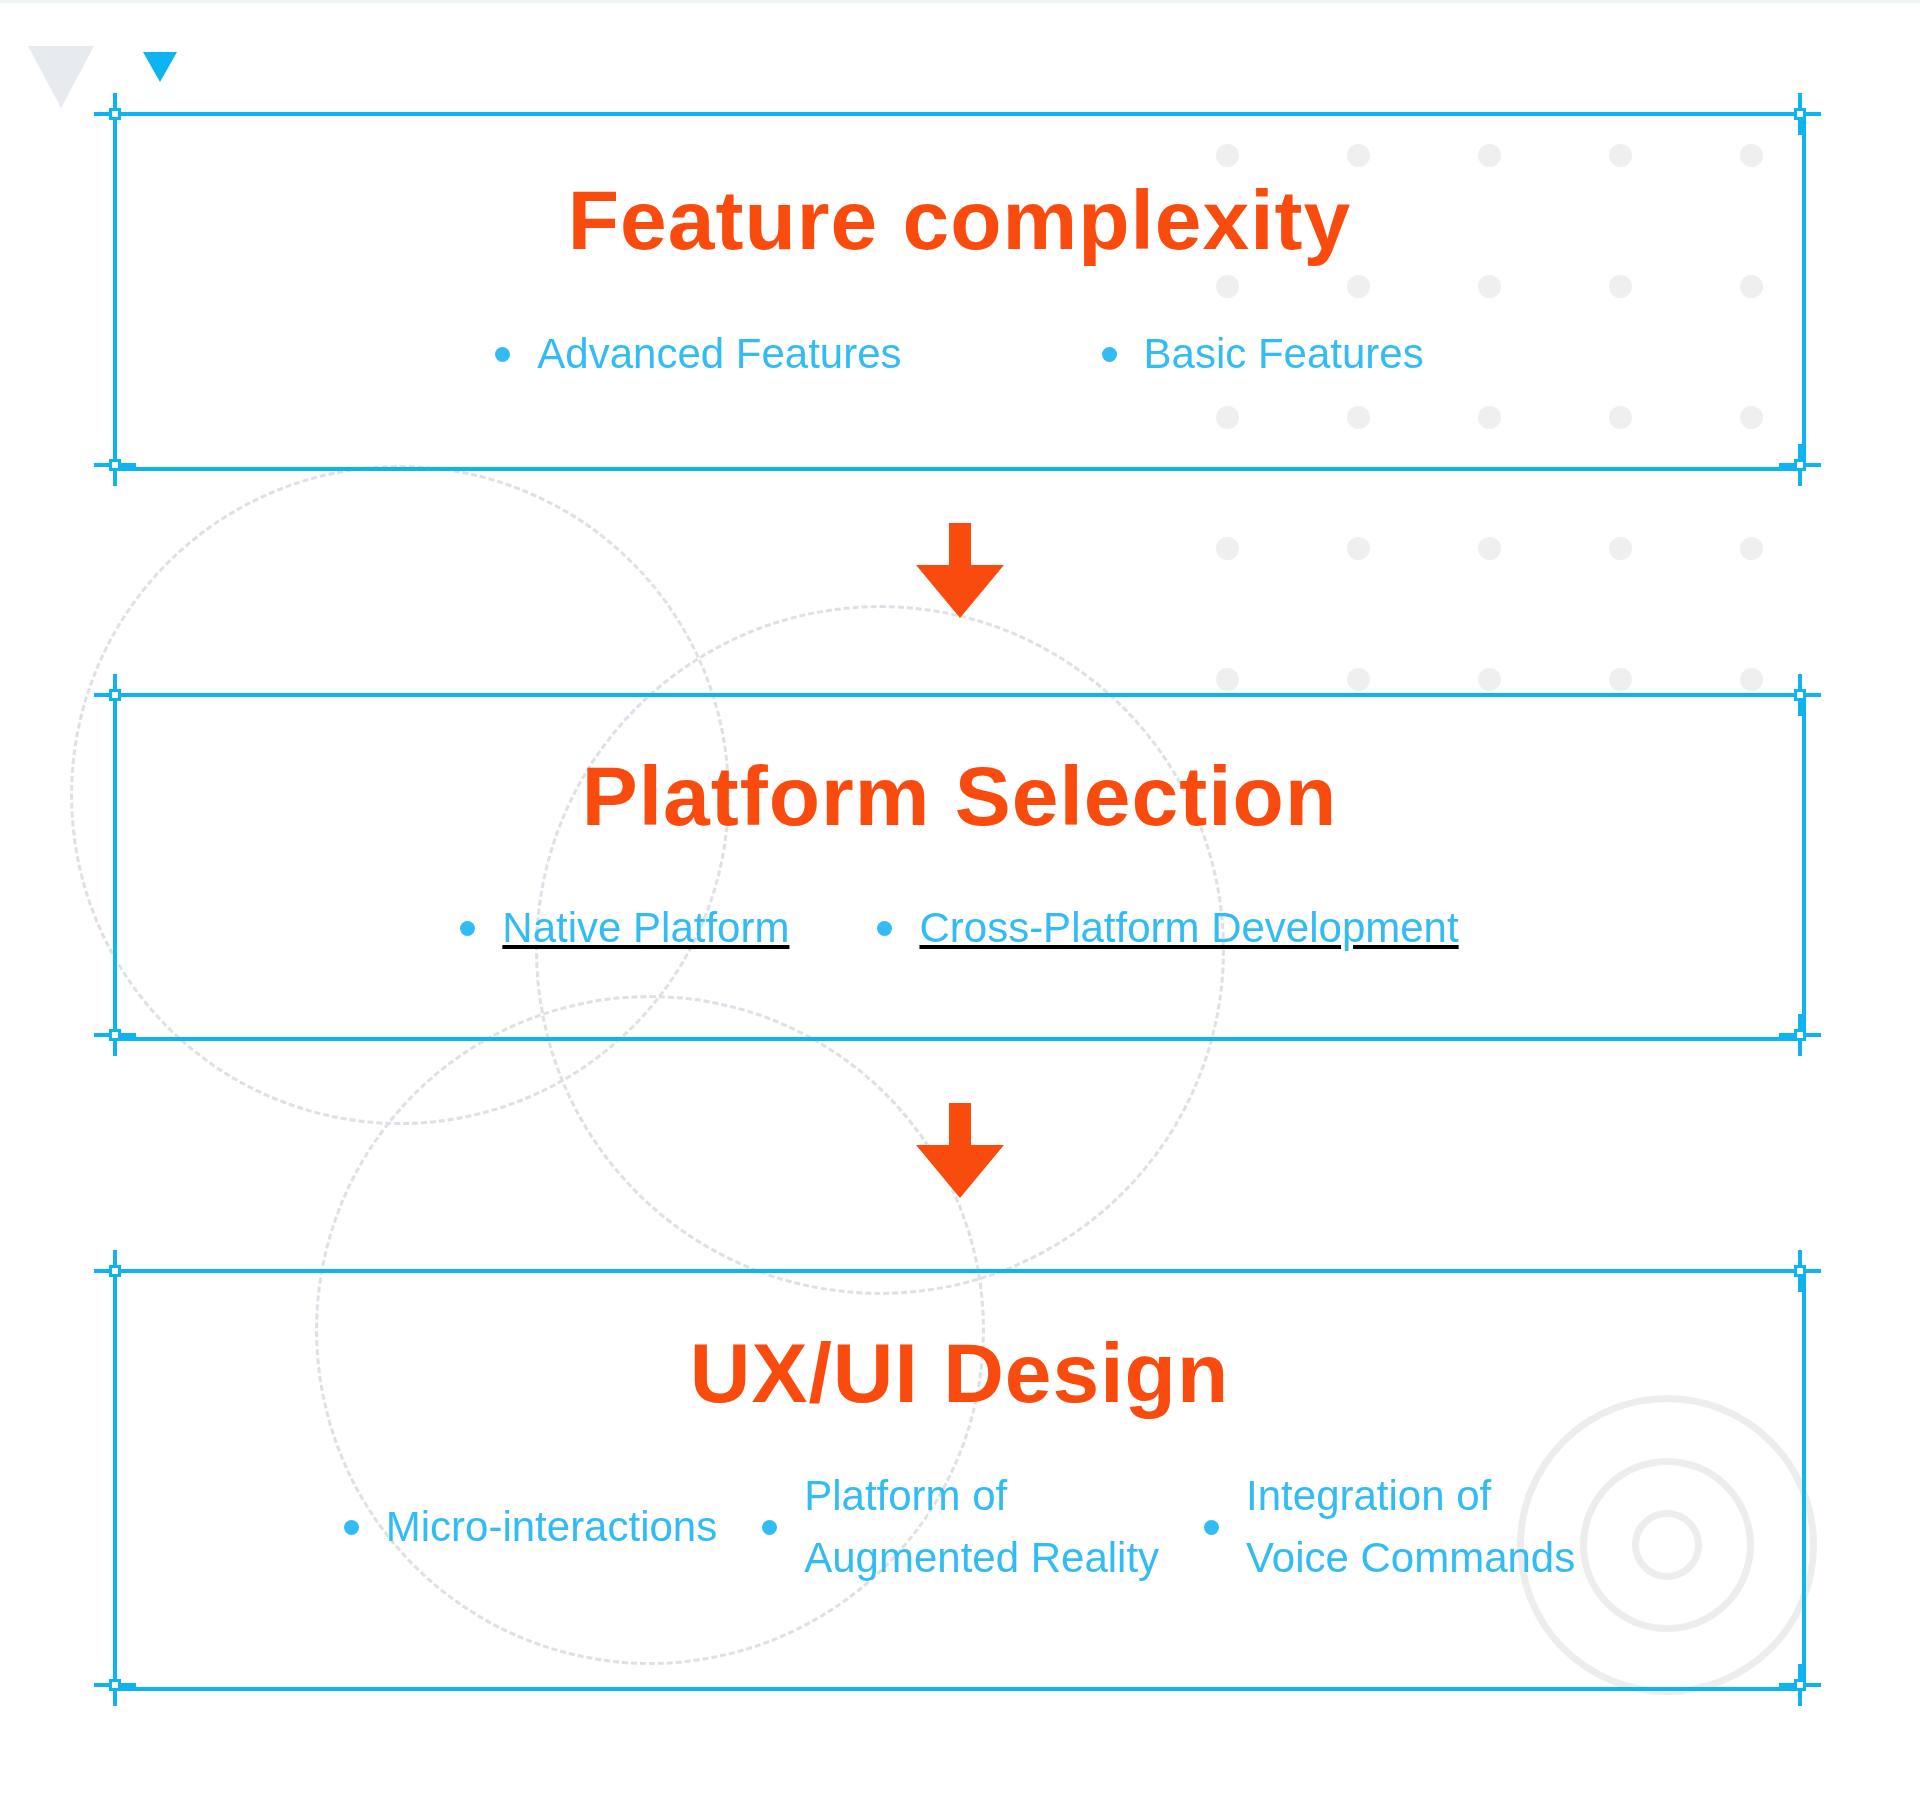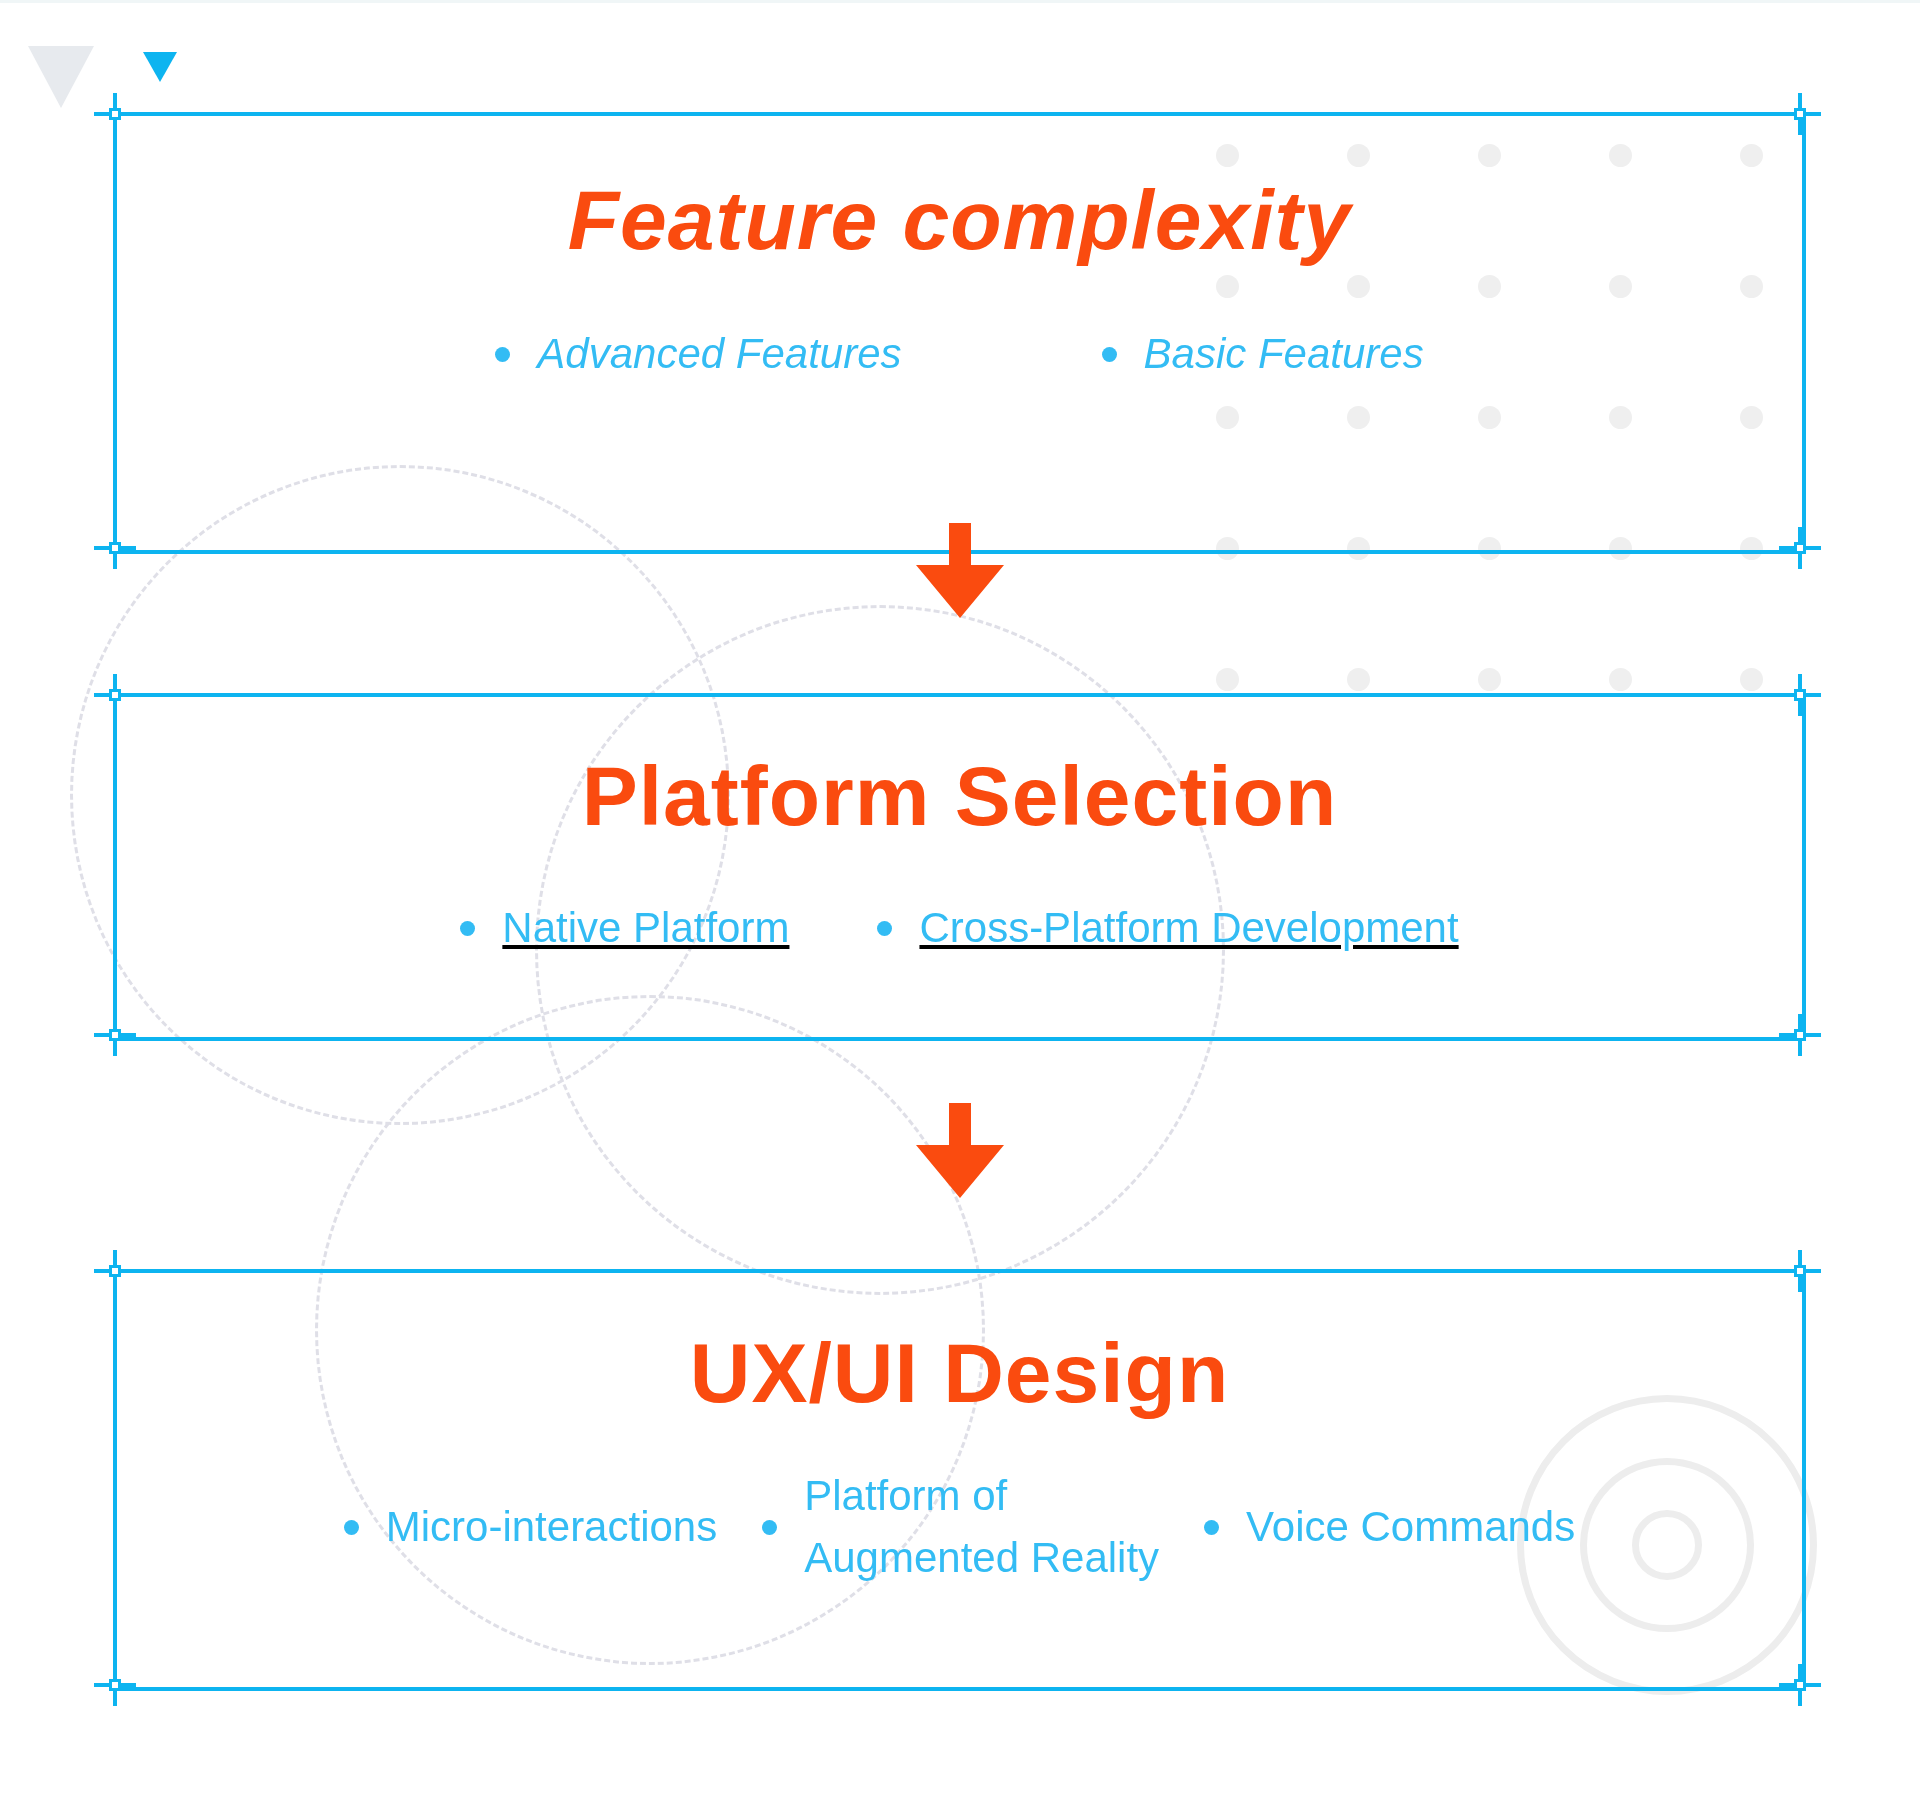--- a/index.html
+++ b/index.html
@@ -19,21 +19,21 @@
   .dc-c{left:315px;top:995px;width:670px;height:670px;}
   .ring{position:absolute;border:7px solid var(--ring-gray);border-radius:50%;box-sizing:border-box;}
   .ring-outer{left:1517px;top:1395px;width:300px;height:300px;}
   .ring-mid{left:1580px;top:1458px;width:174px;height:174px;}
   .ring-inner{left:1632px;top:1510px;width:70px;height:70px;}
   
   .step-box{
     position:absolute;left:113px;width:1693px;box-sizing:border-box;
     border:4px solid var(--accent-cyan);background:transparent;
   }
-  .box-1{top:112px;height:442px;font-style:italic;}
+  .box-1{top:112px;height:359px;}
   .box-2{top:693px;height:348px;}
   .box-3{top:1269px;height:422px;}
   .step-title{
     position:absolute;left:0;width:100%;text-align:center;
     color:var(--accent-orange);font-size:84px;font-weight:700;letter-spacing:1px;line-height:84px;
     white-space:nowrap;
   }
   .box-1 .step-title{top:62px;}
   .box-2 .step-title{top:57px;}
   .box-3 .step-title{top:58px;}
@@ -205,20 +205,21 @@
       <div class="bullet-item">
         <div class="bullet-dot"></div>
         <div class="bullet-text">
           <span>Platform of</span>
           <span>Augmented Reality</span>
         </div>
       </div>
       <div class="bullet-item">
         <div class="bullet-dot"></div>
         <div class="bullet-text">
+          <span>Integration of</span>
           <span>Voice Commands</span>
         </div>
       </div>
     </div>
     <div class="corner tl">
         <div class="stub-h"></div>
         <div class="stub-v"></div>
         <div class="knob"></div>
       </div>
     <div class="corner tr">

